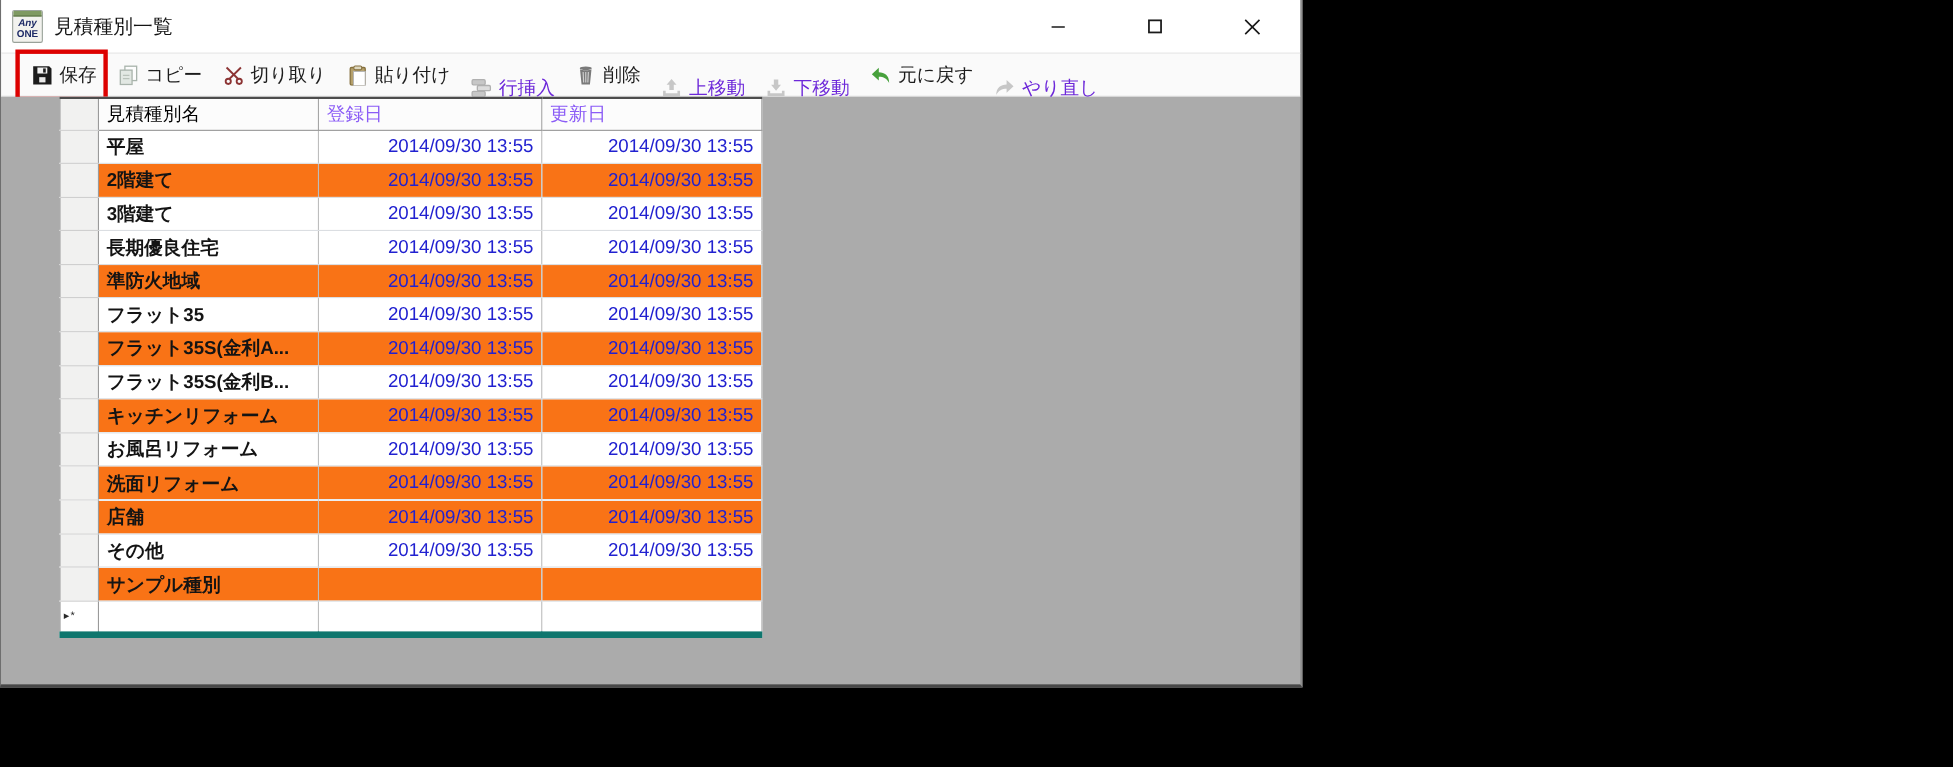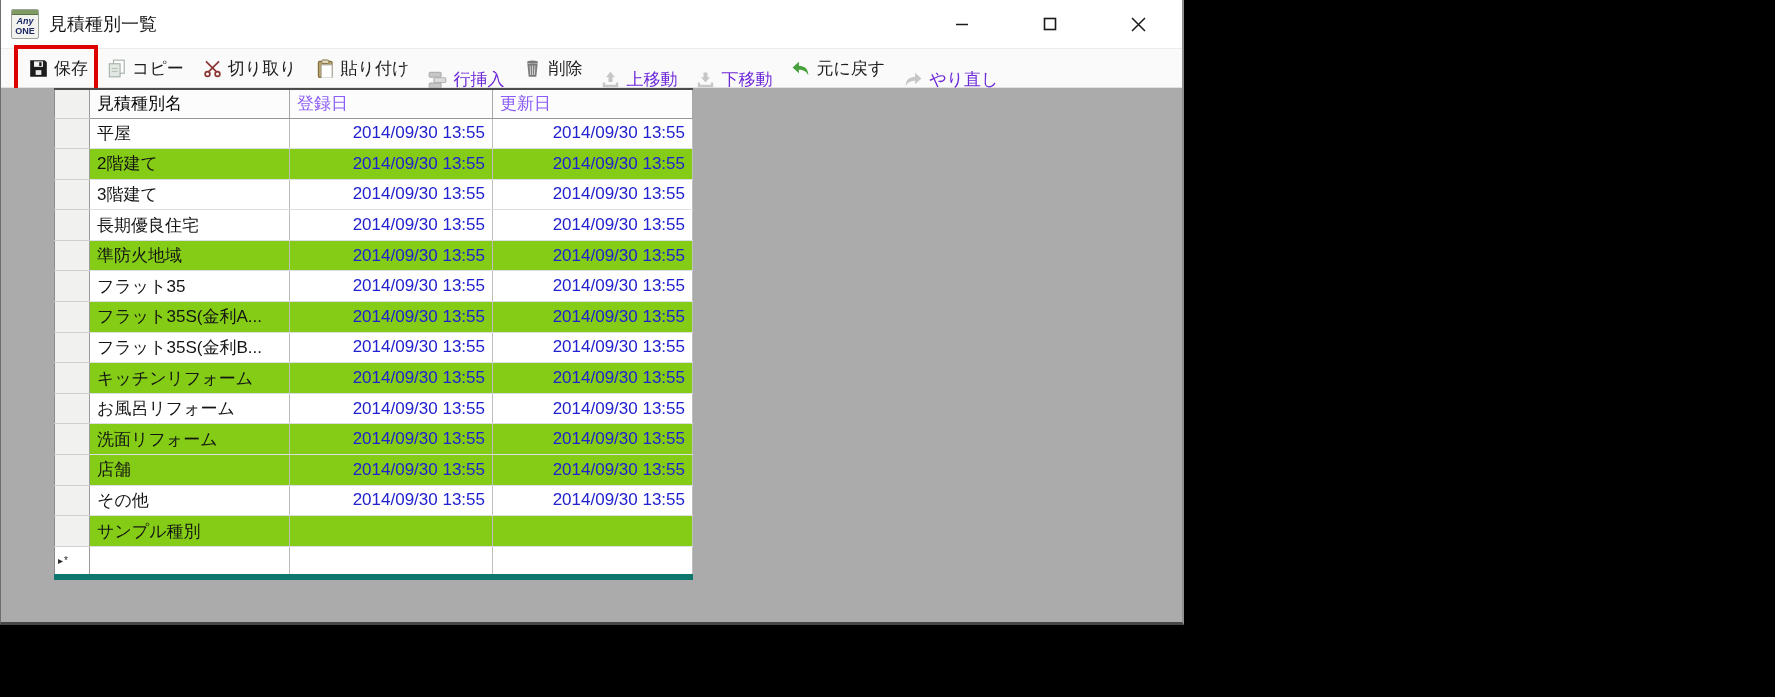--- a/index.html
+++ b/index.html
@@ -49,23 +49,23 @@
   table.grid th, table.grid td { overflow:hidden; white-space:nowrap; }
   th.corner, td.rowhead { background:#f1f1f0; border-right:1px solid #9a9a9a;
                border-bottom:1px solid #cfcfcf; }
   thead th { height:29px; background:#fcfcfc; border-top:2px solid #4c4c4c;
              border-bottom:1px solid #979797; border-right:1px solid #a6a6a6;
              font-weight:normal; font-size:17px; text-align:left; padding-left:7px; }
   thead th.blue { color:#8b5cf6; }
   thead th.corner { border-top:2px solid #4c4c4c; }
   tbody td { height:30.6px; font-size:17px; border-right:1px solid #bdbdbd;
              border-bottom:1px solid #dbdee2; color:#141414; }
-  tbody td.name { padding-left:7px; }
+  tbody td.name { padding-left:7px;font-weight:bold; }
   tbody td.date { color:#2121d0; text-align:right; padding-right:7px; }
-  tbody tr.alt td { background:#84cc16; }
+  tbody tr.alt td { background:#f97316; }
   tbody tr.alt td.rowhead { background:#f1f1f0; }
   tbody td.sel { background:#b7dae7; }
   tbody tr.newrow td { background:#fff; }
   td.rowhead.marker { font-size:10px; color:#2a2a2a; text-align:left;
              padding-left:3px; letter-spacing:1px; }
 </style>
 </head>
 <body>
 
 <div class="window">

